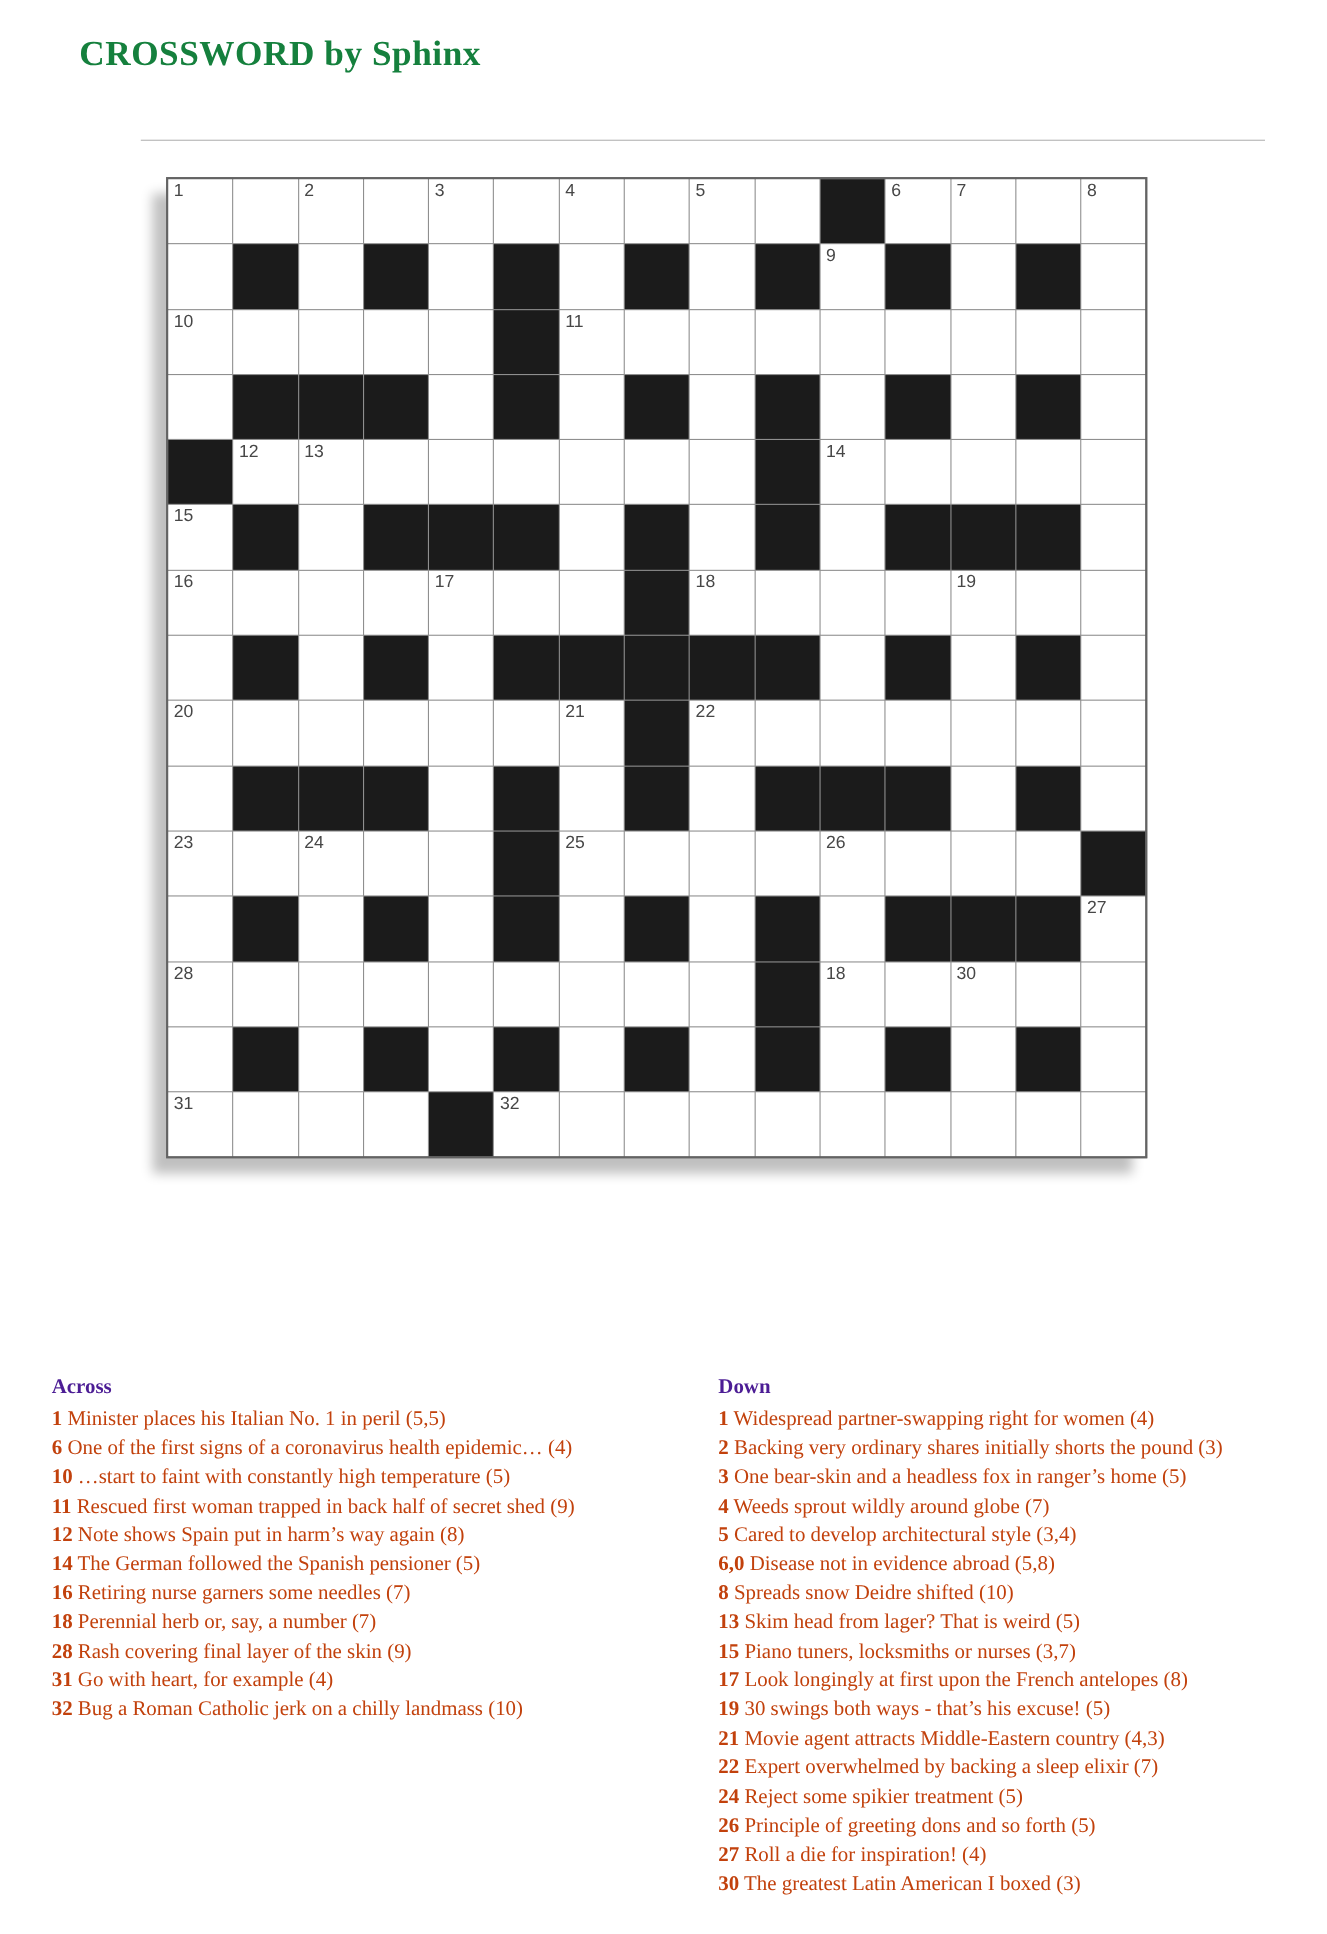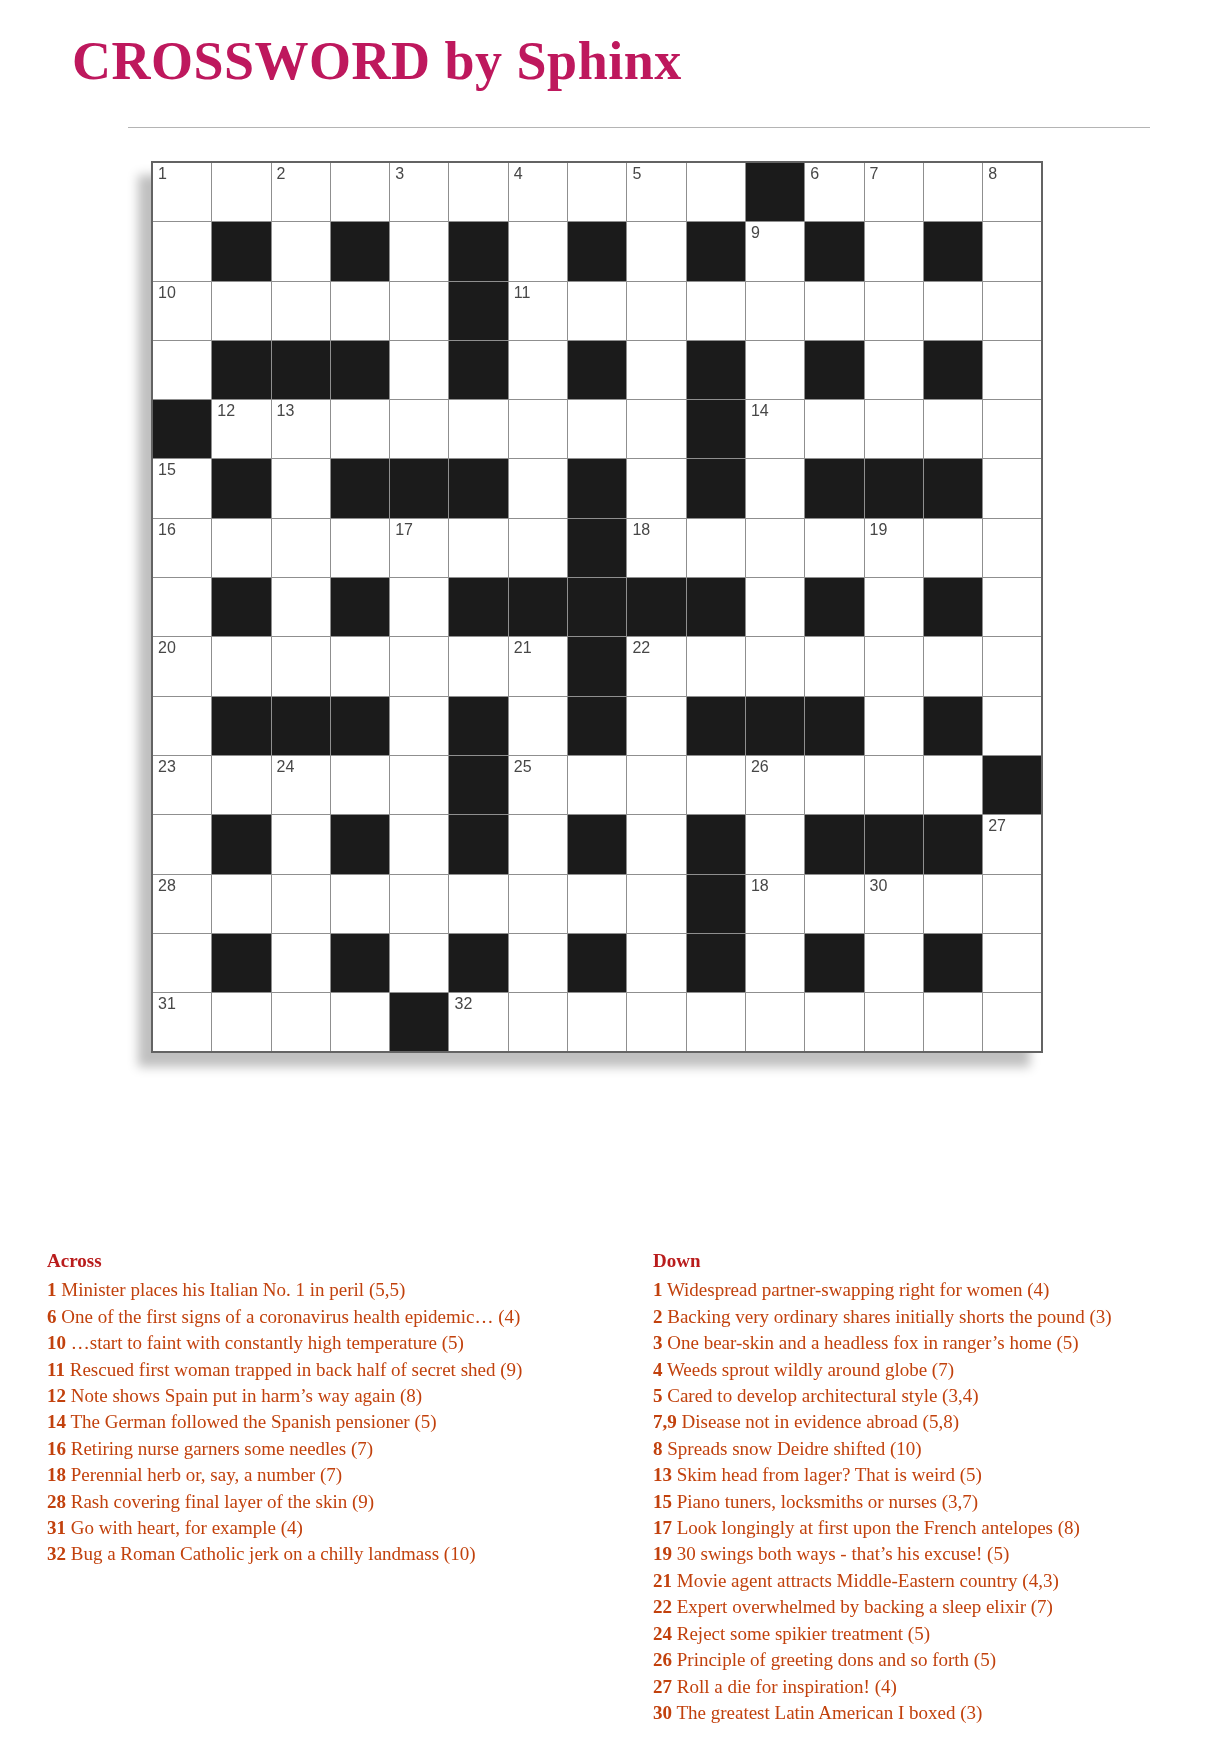--- a/index.html
+++ b/index.html
@@ -6,22 +6,22 @@
   body{
     position:relative;
     width:1206px;height:1758px;
     font-family:"Liberation Serif", serif;
     color:#111;
     overflow:hidden;
   }
   .page-title{
     position:absolute;left:72px;top:30px;
     font-family:"Liberation Serif", serif;
-    font-size:54px;font-weight:bold;letter-spacing:.5px;
-    color:#be185d;margin:0;
+    font-size:32px;font-weight:bold;letter-spacing:.5px;
+    color:#15803d;margin:0;
   }
   .divider{
     position:absolute;left:128px;top:127px;width:1022px;height:0;
     border-top:1px solid #b4b4b4;
   }
   .grid-wrap{
     position:absolute;left:151px;top:161px;
     border:2px solid #636363;
     background:#8f8f8f;
     box-shadow:-13px 14px 10px rgba(0,0,0,0.25);
@@ -43,21 +43,21 @@
     font-size:16px;line-height:18px;color:#474747;
   }
   .clues{
     position:absolute;top:1248px;
     font-size:19px;line-height:26.4px;
   }
   .clues-across{left:47px;width:560px;}
   .clues-down{left:653px;width:560px;}
   .clues h2{
     font-size:19px;line-height:26.4px;margin:0 0 3px 0;
-    font-weight:bold;color:#b91c1c;
+    font-weight:bold;color:#4c1d95;
   }
   .clue{margin:0;color:#c2410c;}
   .clue b{font-weight:bold;}
 </style>
 </head>
 <body>
 
 <h1 class="page-title">CROSSWORD by Sphinx</h1>
 
 <div class="divider"></div>
@@ -374,21 +374,21 @@
 </div>
 
 <div class="clues clues-down">
   <h2>Down</h2>
   <div>
       <div class="clue"><b>1</b> Widespread partner-swapping right for women (4)</div>
       <div class="clue"><b>2</b> Backing very ordinary shares initially shorts the pound (3)</div>
       <div class="clue"><b>3</b> One bear-skin and a headless fox in ranger’s home (5)</div>
       <div class="clue"><b>4</b> Weeds sprout wildly around globe (7)</div>
       <div class="clue"><b>5</b> Cared to develop architectural style (3,4)</div>
-      <div class="clue"><b>7,9</b> Disease not in evidence abroad (5,8)</div>
+      <div class="clue"><b>6,0</b> Disease not in evidence abroad (5,8)</div>
       <div class="clue"><b>8</b> Spreads snow Deidre shifted (10)</div>
       <div class="clue"><b>13</b> Skim head from lager? That is weird (5)</div>
       <div class="clue"><b>15</b> Piano tuners, locksmiths or nurses (3,7)</div>
       <div class="clue"><b>17</b> Look longingly at first upon the French antelopes (8)</div>
       <div class="clue"><b>19</b> 30 swings both ways - that’s his excuse! (5)</div>
       <div class="clue"><b>21</b> Movie agent attracts Middle-Eastern country (4,3)</div>
       <div class="clue"><b>22</b> Expert overwhelmed by backing a sleep elixir (7)</div>
       <div class="clue"><b>24</b> Reject some spikier treatment (5)</div>
       <div class="clue"><b>26</b> Principle of greeting dons and so forth (5)</div>
       <div class="clue"><b>27</b> Roll a die for inspiration! (4)</div>

